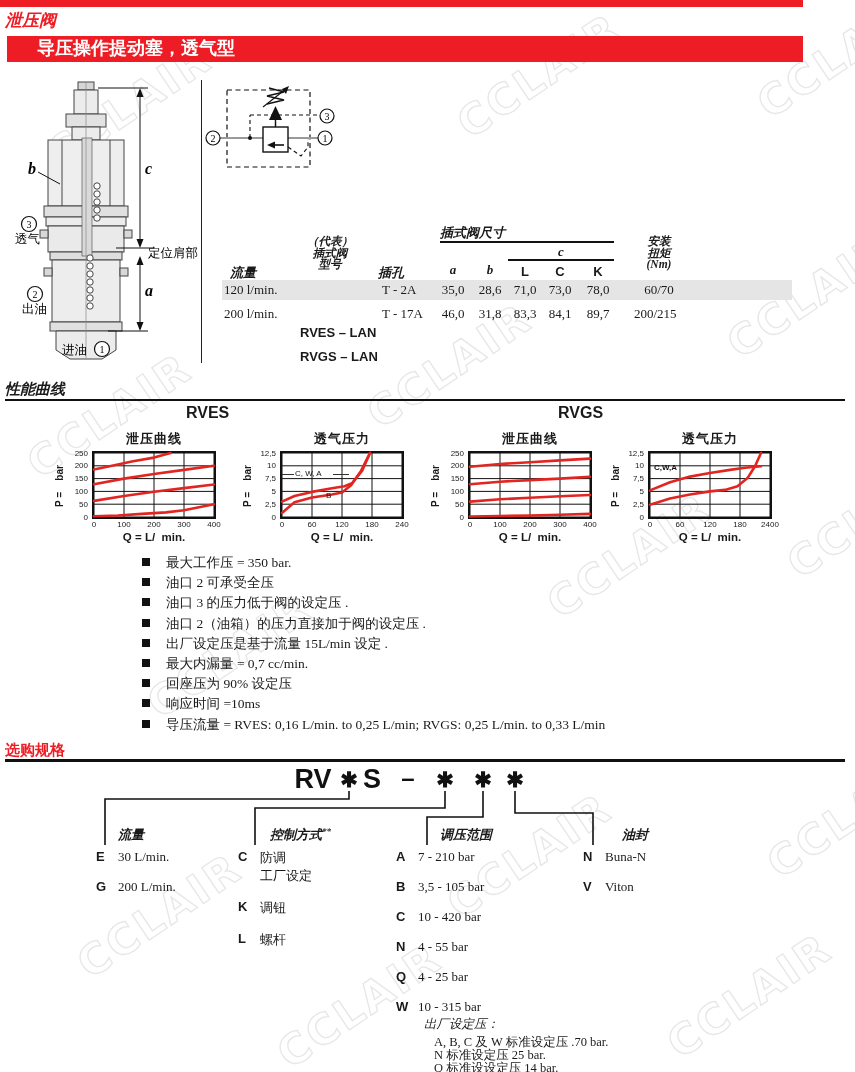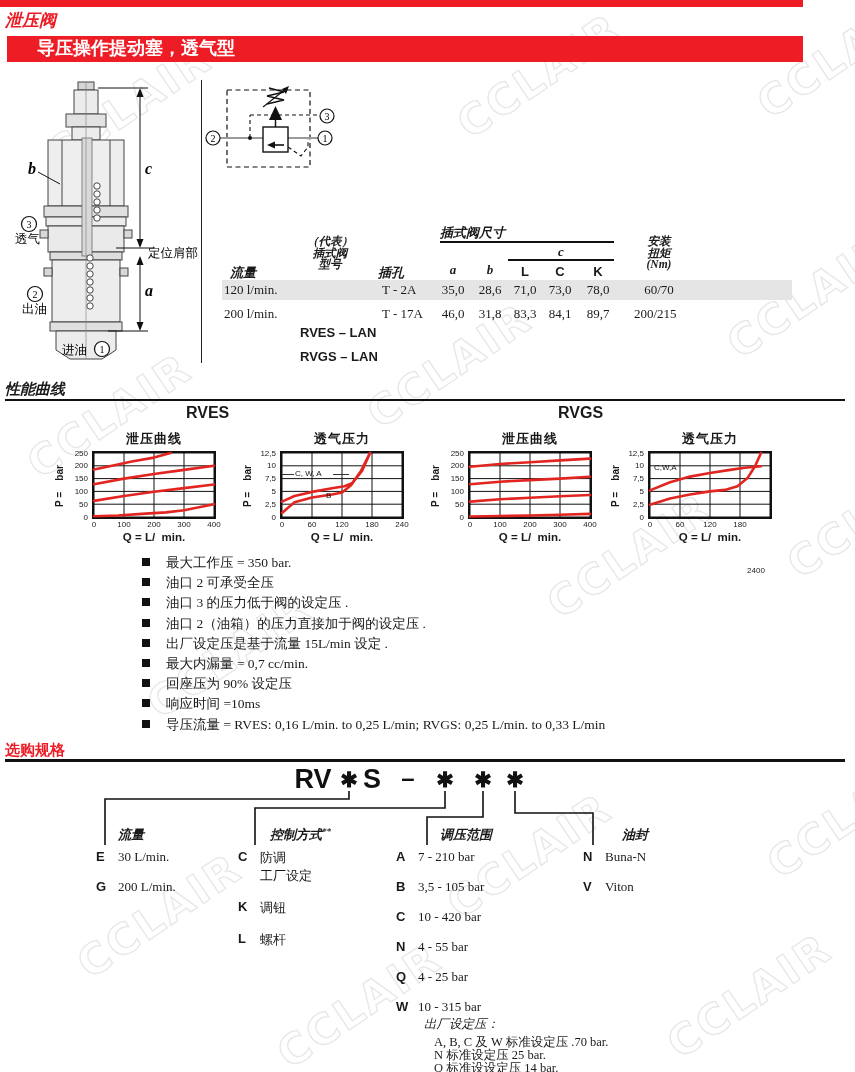--- a/index.html
+++ b/index.html
@@ -378,27 +378,27 @@
             <line class="gridline" x1="62" y1="2" x2="62" y2="66"></line>
             <line class="gridline" x1="92" y1="2" x2="92" y2="66"></line>
           <line class="gridline" x1="2" y1="14.8" x2="122" y2="14.8"></line>
             <line class="gridline" x1="2" y1="27.6" x2="122" y2="27.6"></line>
             <line class="gridline" x1="2" y1="40.4" x2="122" y2="40.4"></line>
             <line class="gridline" x1="2" y1="53.2" x2="122" y2="53.2"></line>
           <rect class="plotborder" x="1.25" y="1.25" width="121.5" height="65.5"></rect>
           <polyline class="curve" points="2.0,39.4 22.0,31.2 42.0,25.6 62.0,22.0 82.0,18.9 97.0,16.8 113.0,15.3"></polyline>
             <polyline class="curve" points="2.0,53.7 22.0,47.6 42.0,43.5 62.0,40.4 77.0,38.9 89.5,35.3 99.5,27.1 107.0,15.3 113.0,2.0"></polyline>
         </svg>
-        <div class="anno" style="left:48px;top:12px;">C,W,A</div>
+        <div class="anno" style="left:48px;top:12px;font-weight:bold;">C,W,A</div>
         <div class="xticks">
             <span style="left: 2px;">0</span>
             <span style="left: 32px;">60</span>
             <span style="left: 62px;">120</span>
             <span style="left: 92px;">180</span>
-            <span style="left: 108px; margin-top: 46px;">2400</span>
+            <span style="left: 122px;">2400</span>
           </div>
         <div class="xlabel">Q = L/  min.</div>
       </div>
     </div>
 
     <div class="abs" id="notes">
       <div class="note-row"><span class="bullet"></span><span>最大工作压 = 350 bar.</span></div>
       <div class="note-row"><span class="bullet"></span><span>油口 2 可承受全压</span></div>
       <div class="note-row"><span class="bullet"></span><span>油口 3  的压力低于阀的设定压 .</span></div>
       <div class="note-row"><span class="bullet"></span><span>油口 2（油箱）的压力直接加于阀的设定压 .</span></div>

